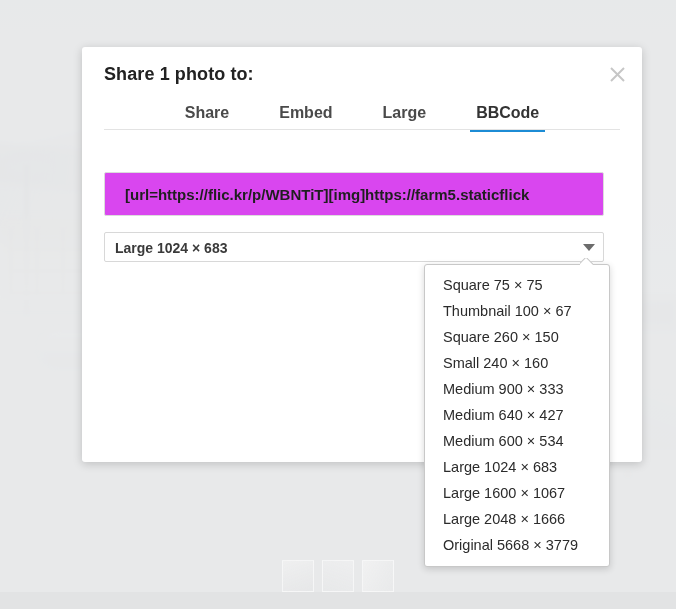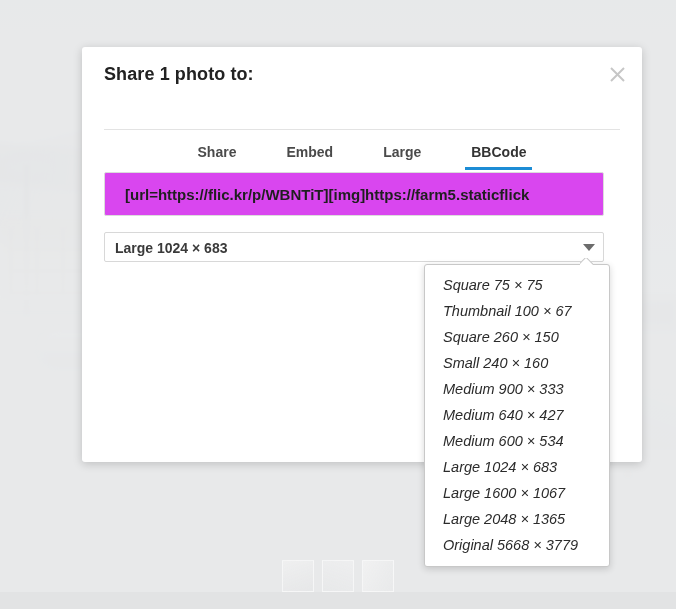--- a/index.html
+++ b/index.html
@@ -180,26 +180,25 @@
     left: 22px; top: 54px;
     width: 516px;
     height: 28px;
     display: flex;
     align-items: flex-start;
     justify-content: center;
     gap: 46px;
   }
   .tab {
     position: relative;
-    font-size: 14px;
+    font-size: 16px;
     color: #4a4a4a;
     padding: 3px 2px 10px 2px;
     cursor: pointer;
     white-space: nowrap;
-    margin-top: 40px;
   }
   .tab.active { color: #333333; }
   .tab.active::after {
     content: "";
     position: absolute;
     left: -4px; right: -4px;
     bottom: 0;
     height: 3px;
     background: var(--accent, #1c8cd5);
   }
@@ -263,21 +262,20 @@
   .dropdown {
     position: absolute;
     left: 424px; top: 264px;
     width: 186px;
     background: #ffffff;
     border: 1px solid #c8c8c8;
     border-radius: 3px;
     box-shadow: 0 2px 7px rgba(0,0,0,0.16);
     padding: 7px 0 8px 0;
     z-index: 40;
-    font-style: italic;
   }
   .dropdown-caret {
     position: absolute;
     left: 155px; top: -7px;
     width: 13px; height: 7px;
     overflow: hidden;
   }
   .dropdown-caret::before {
     content: "";
     position: absolute;
@@ -360,17 +358,17 @@
     <div class="dropdown-caret"></div>
     <div class="dropdown-item">Square 75 × 75</div>
     <div class="dropdown-item">Thumbnail 100 × 67</div>
     <div class="dropdown-item">Square 260 × 150</div>
     <div class="dropdown-item">Small 240 × 160</div>
     <div class="dropdown-item">Medium 900 × 333</div>
     <div class="dropdown-item">Medium 640 × 427</div>
     <div class="dropdown-item">Medium 600 × 534</div>
     <div class="dropdown-item">Large 1024 × 683</div>
     <div class="dropdown-item">Large 1600 × 1067</div>
-    <div class="dropdown-item">Large 2048 × 1365</div>
+    <div class="dropdown-item">Large 2048 × 1666</div>
     <div class="dropdown-item">Original 5668 × 3779</div>
   </div>
 
 </div>
 
 </body></html>

